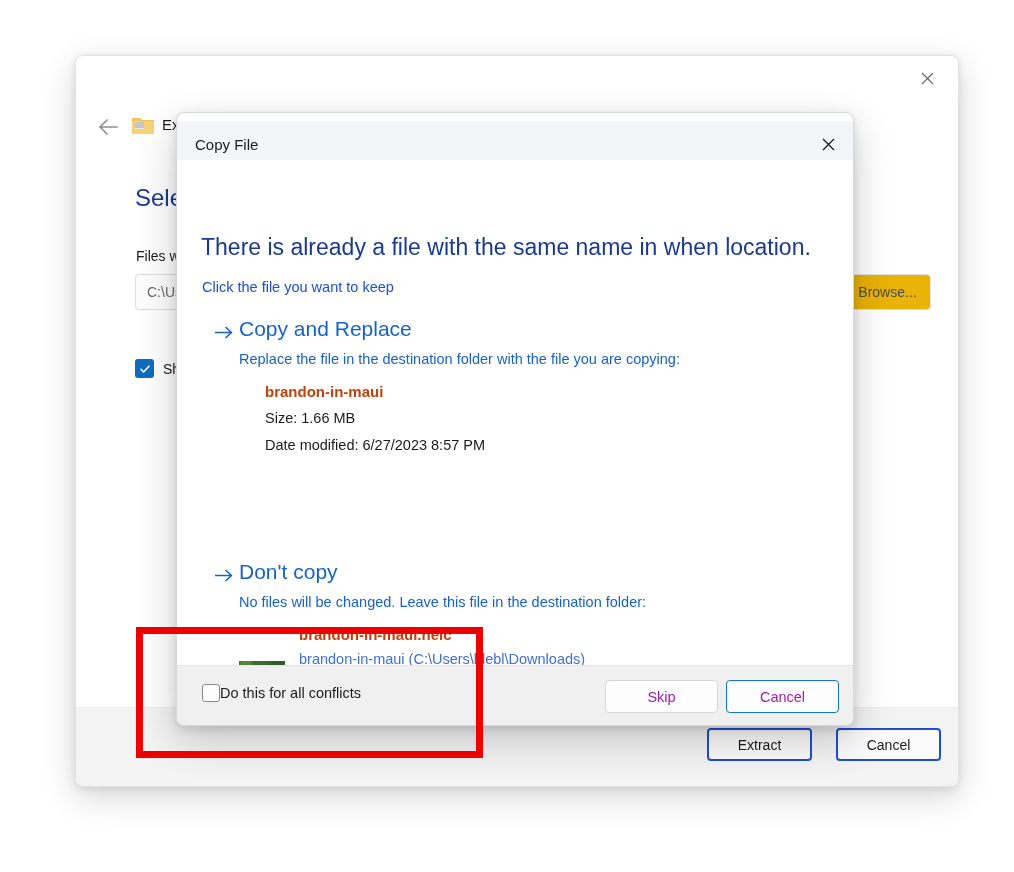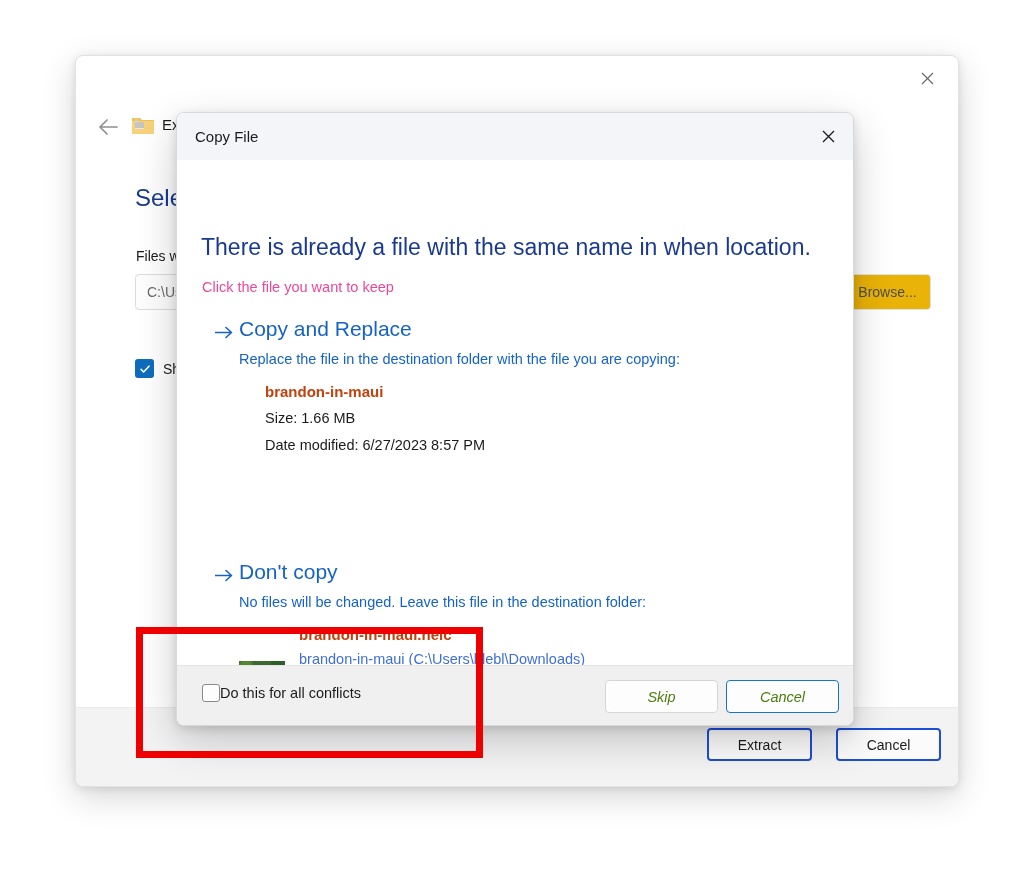--- a/index.html
+++ b/index.html
@@ -181,21 +181,21 @@
     width: 676px;
     height: 612px;
     background: #ffffff;
     border-radius: 8px;
     border: 1px solid #d8d8d8;
     box-shadow: 0 14px 40px rgba(0,0,0,0.20), 0 3px 10px rgba(0,0,0,0.12);
     overflow: hidden;
   }
   #copy-titlebar {
     position: absolute;
-    left: 0; top: 0; right: 0;
+    left: 0; top: 8px; right: 0;
     height: 47px;
     background: #f3f5f9;
     border-bottom: 1px solid #eef0f3;
     padding-left: 16px;
   }
   #copy-title {
     position: absolute;
     left: 18px;
     top: 15px;
     font-size: 15px;
@@ -227,21 +227,21 @@
     top: 74px;
     font-size: 23px;
     color: #1a3a8f;
     white-space: nowrap;
   }
   #copy-sub-heading {
     position: absolute;
     left: 25px;
     top: 119px;
     font-size: 14.5px;
-    color: #ec4899;
+    color: #1d4ed8;
     white-space: nowrap;
   }
 
   .option-block { position: absolute; left: 0; right: 0; }
   .option-arrow {
     position: absolute;
     left: 38px;
     top: 6px;
     font-size: 19px;
     color: #1663c7;
@@ -325,23 +325,22 @@
   }
   .copy-btn {
     position: absolute;
     top: 14px;
     height: 33px;
     border-radius: 4px;
     display: flex;
     align-items: center;
     justify-content: center;
     font-size: 14.5px;
-    color: #4d7c0f;
+    color: #a21caf;
     box-sizing: border-box;
-    font-style: italic;
   }
   #skip-btn {
     right: 135px;
     width: 113px;
     border: 1px solid #d6d6d6;
     background: #fdfdfd;
   }
   #cancel-btn {
     right: 14px;
     width: 113px;

